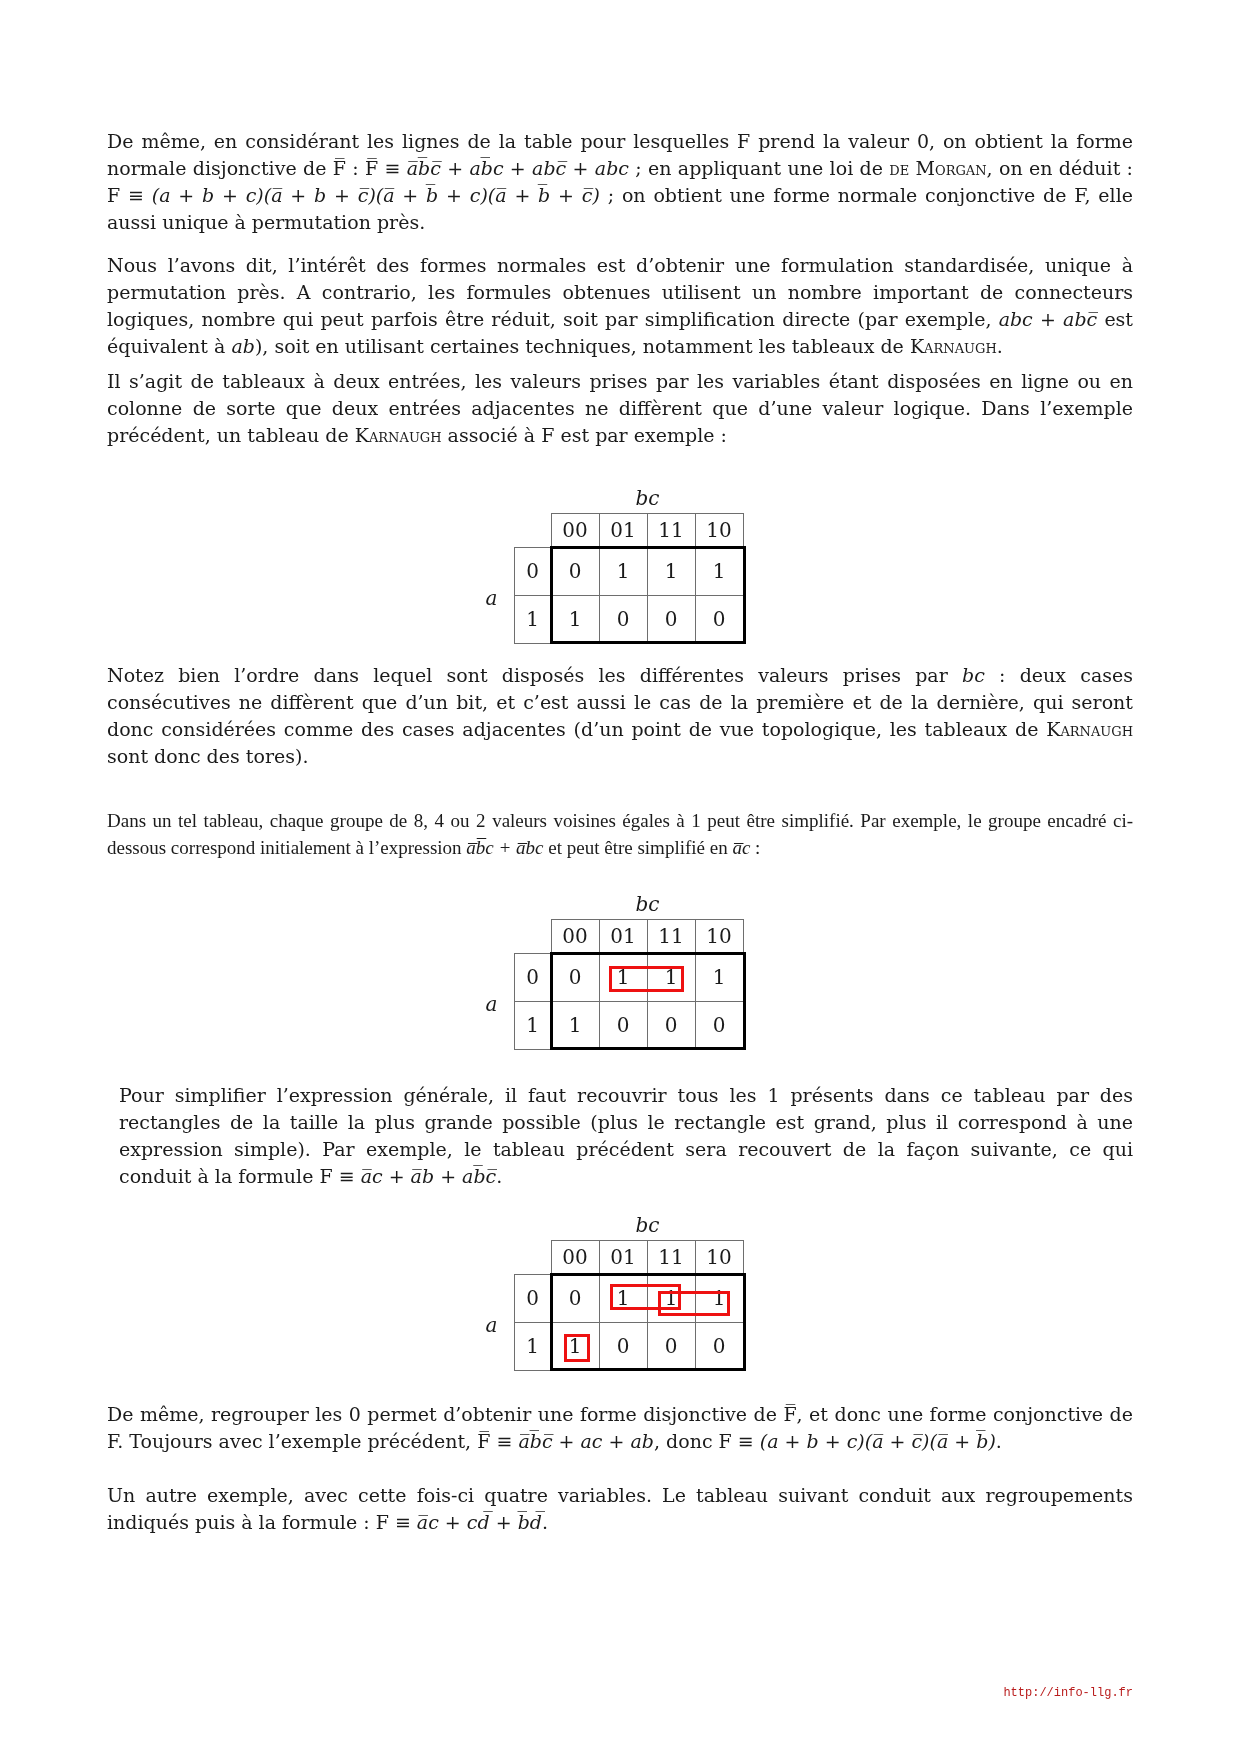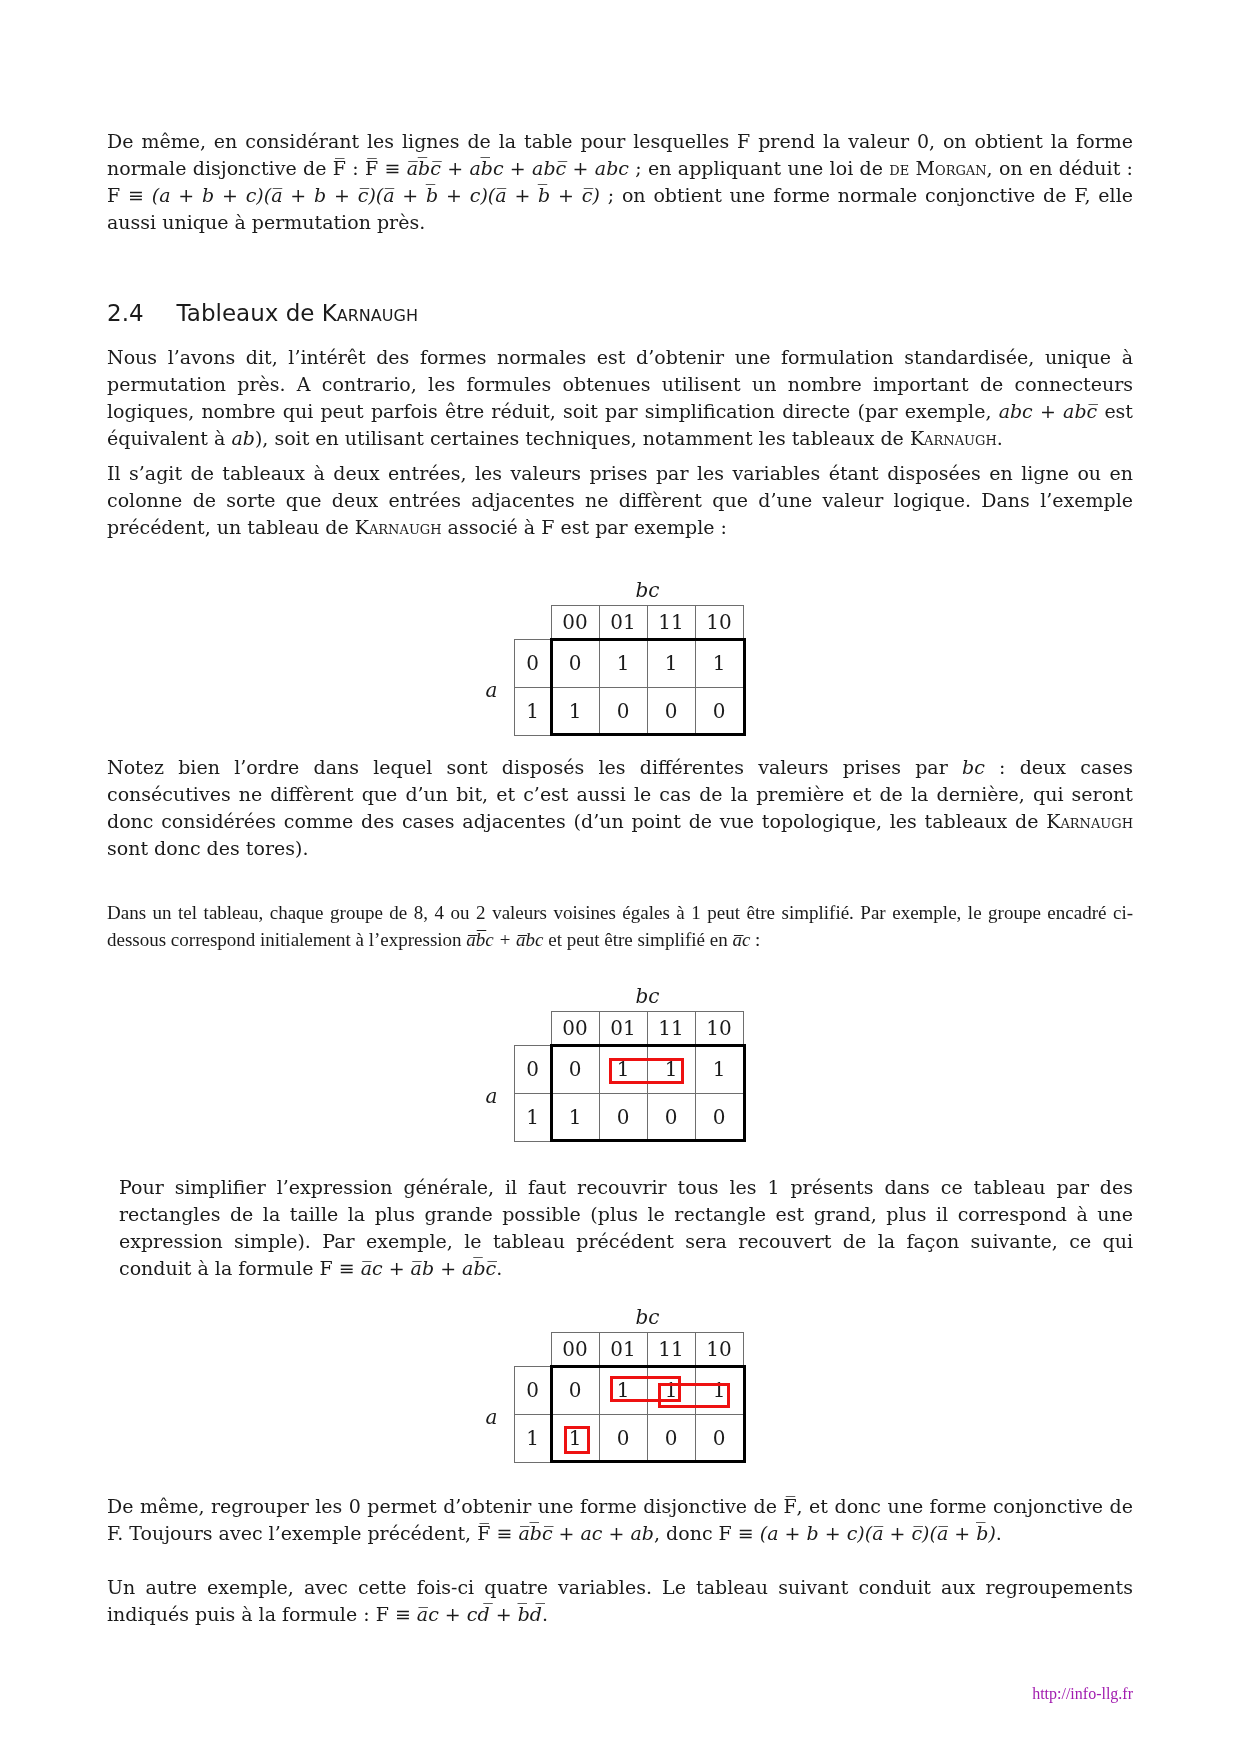--- a/index.html
+++ b/index.html
@@ -75,36 +75,32 @@
     border:3px solid #000000;box-sizing:border-box;pointer-events:none;
   }
   .gbox{position:absolute;border:3px solid #ee1111;box-sizing:border-box;pointer-events:none;}
   .t2-g1{left:95px;top:47px;width:75px;height:26px;}
   .t3-ga{left:96px;top:44px;width:71px;height:26px;}
   .t3-gb{left:144px;top:51px;width:72px;height:25px;}
   .t3-gc{left:50px;top:94px;width:26px;height:28px;}
   
   .footer{
     position:absolute;right:107px;top:1680px;
-    font-family:Liberation Serif, serif;
-    font-size:16px;color:#a21caf;
+    font-family:Liberation Mono, monospace;
+    font-size:12px;color:#b91c1c;
   }
 </style>
 </head>
 <body>
 
 <div class="page">
 
 
   <p class="para p1"><span class="seg-n">De même, en considérant les lignes de la table pour lesquelles F prend la valeur 0, on obtient la forme normale disjonctive de F̅ : F̅ ≡ </span><span class="seg-m">a̅b̅c̅ + ab̅c + abc̅ + abc</span><span class="seg-n"> ; en appliquant une loi de </span><span class="seg-c">de Morgan</span><span class="seg-n">, on en déduit : F ≡ </span><span class="seg-m">(a + b + c)(a̅ + b + c̅)(a̅ + b̅ + c)(a̅ + b̅ + c̅)</span><span class="seg-n"> ; on obtient une </span><span class="seg-i">forme normale conjonctive</span><span class="seg-n"> de F, elle aussi unique à permutation près.</span></p>
 
-  <div class="secheading">
-    <span>2.4</span>
-    <span class="sc-title"><span class="seg-n">Tableaux de </span><span class="seg-c">Karnaugh</span></span>
-  </div>
 
   <p class="para p2"><span class="seg-n">Nous l’avons dit, l’intérêt des formes normales est d’obtenir une formulation standardisée, unique à permutation près. A contrario, les formules obtenues utilisent un nombre important de connecteurs logiques, nombre qui peut parfois être réduit, soit par simplification directe (par exemple, </span><span class="seg-m">abc + abc̅</span><span class="seg-n"> est équivalent à </span><span class="seg-m">ab</span><span class="seg-n">), soit en utilisant certaines techniques, notamment les tableaux de </span><span class="seg-c">Karnaugh</span><span class="seg-n">.</span></p>
   <p class="para p3"><span class="seg-n">Il s’agit de tableaux à deux entrées, les valeurs prises par les variables étant disposées en ligne ou en colonne de sorte que deux entrées adjacentes ne diffèrent que d’une valeur logique. Dans l’exemple précédent, un tableau de </span><span class="seg-c">Karnaugh</span><span class="seg-n"> associé à F est par exemple :</span></p>
 
   <div class="kmap-wrap kw1">
     <div class="kmap-toplabel">bc</div>
     <div class="kmap">
       <div class="kmap-rowlabel">a</div>
       <table class="kmap-tbl">
         <colgroup>

